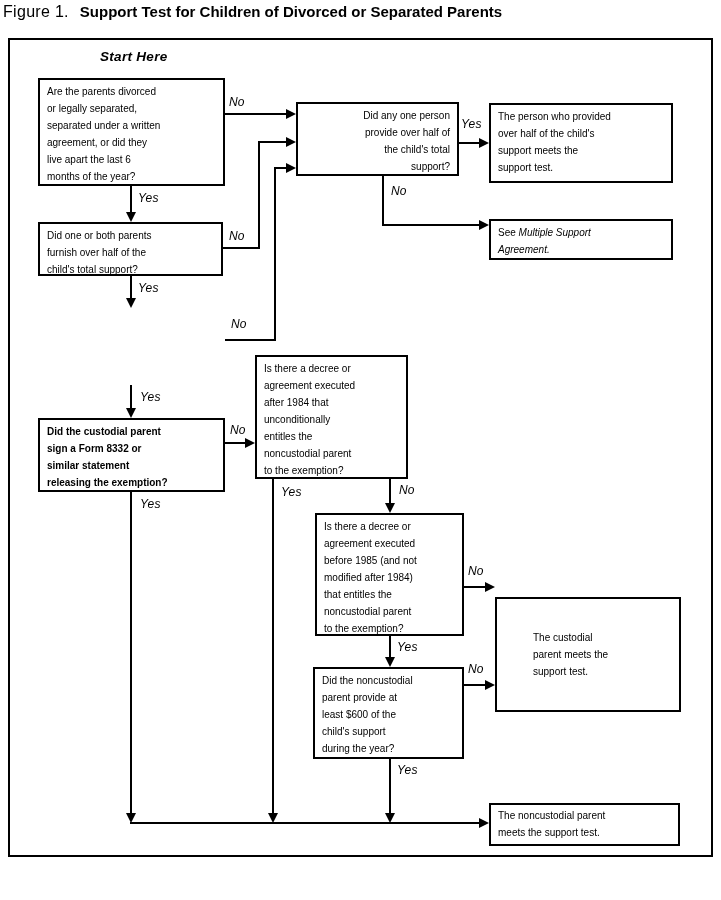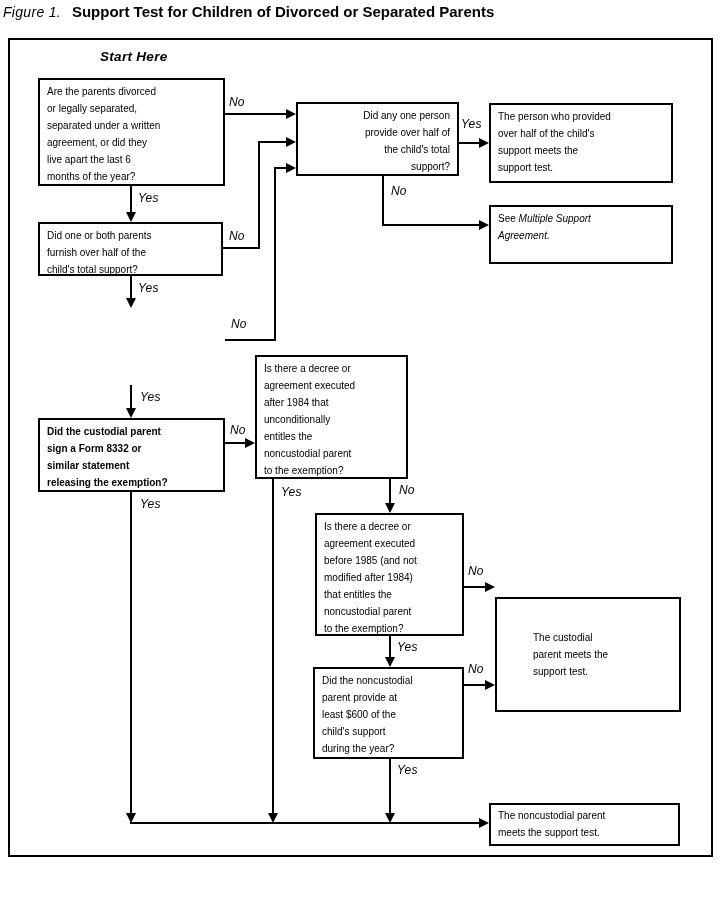--- a/index.html
+++ b/index.html
@@ -1,21 +1,21 @@
 <!DOCTYPE html>
 <html><head>
 <meta charset="utf-8">
 <style>
   html,body{margin:0;padding:0;background:#fff;}
   .page{
     position:relative;width:721px;height:900px;background:#fff;
     font-family:"Liberation Sans","DejaVu Sans",sans-serif;color:#000;overflow:hidden;
   }
   .title-row{position:absolute;left:3px;top:3px;white-space:nowrap;}
-  .fig-label{font-size:14px;letter-spacing:.3px;font-style:italic;}
+  .fig-label{font-size:16px;letter-spacing:.3px;}
   .fig-title{font-size:15px;font-weight:bold;margin-left:11px;}
   .frame{position:absolute;left:8px;top:38px;width:701px;height:815px;border:2px solid #000;}
   .start{position:absolute;left:100px;top:49px;font-size:13.5px;font-weight:bold;font-style:italic;letter-spacing:.3px;}
   .fbox{
     position:absolute;border:2px solid #000;background:#fff;box-sizing:border-box;
     font-size:10px;line-height:17px;padding:3px 7px;white-space:pre-line;
   }
   .fbox.center-v{display:flex;align-items:center;padding-left:36px;margin-top:19px;}
   .hline{position:absolute;height:2px;background:#000;}
   .vline{position:absolute;width:2px;background:#000;}
@@ -59,21 +59,21 @@
   <div class="fbox" style="left:296px;top:102px;width:163px;height:74px;text-align:right;">Did any one person
 provide over half of
 the child's total
 support?</div>
 
   <div class="fbox" style="left:489px;top:103px;width:184px;height:80px;">The person who provided
 over half of the child's
 support meets the
 support test.</div>
 
-  <div class="fbox" style="left:489px;top:205px;width:184px;height:59px;"><span>See </span><span class="it">Multiple Support
+  <div class="fbox" style="left:489px;top:219px;width:184px;height:41px;"><span>See </span><span class="it">Multiple Support
 Agreement.</span></div>
 
   <div class="fbox" style="left:255px;top:355px;width:153px;height:124px;">Is there a decree or
 agreement executed
 after 1984 that
 unconditionally
 entitles the
 noncustodial parent
 to the exemption?</div>
 

